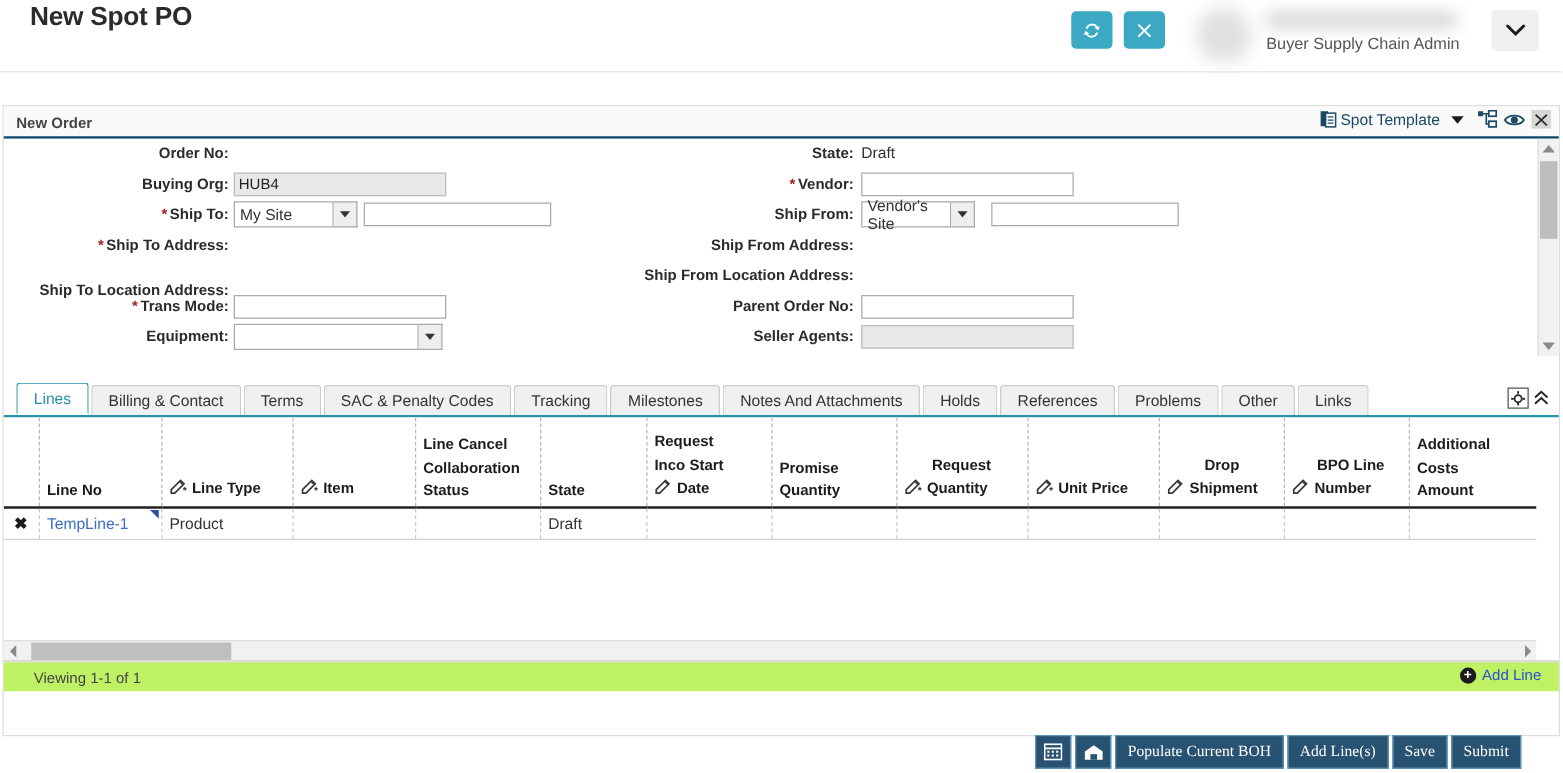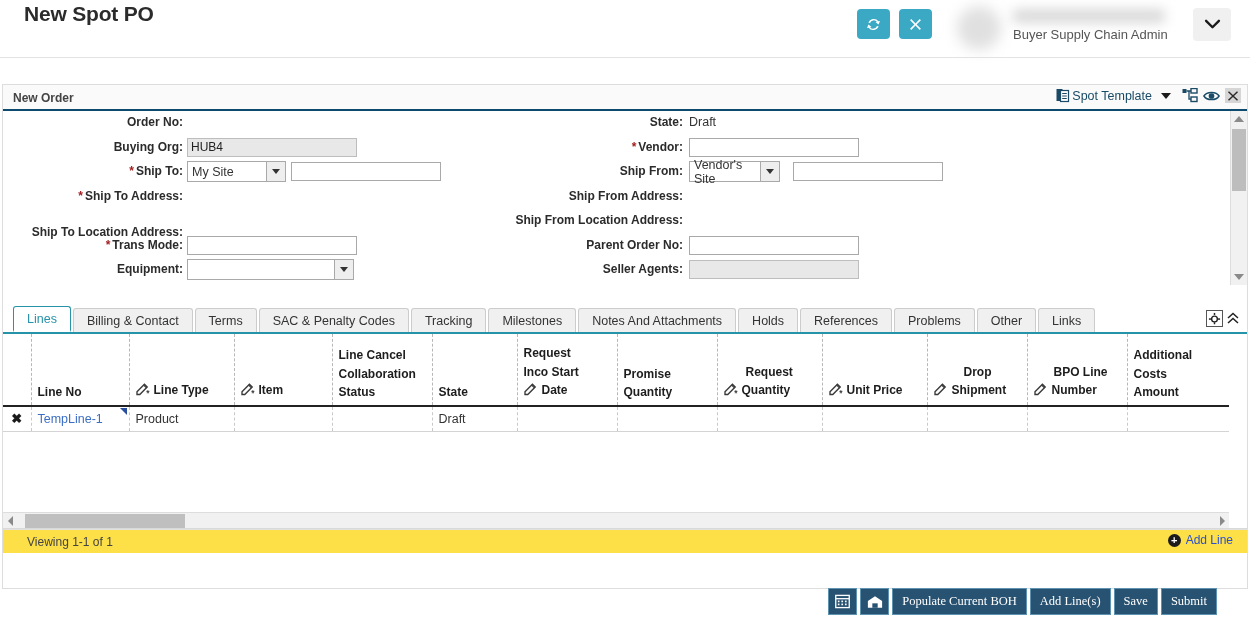--- a/index.html
+++ b/index.html
@@ -207,21 +207,21 @@
   .hs-l, .hs-r { width:14px; height:16px; display:flex;align-items:center;justify-content:center;cursor:pointer; }
   .hs-l::after { content:""; width:0;height:0;
     border-top:5px solid transparent;border-bottom:5px solid transparent;border-right:5px solid #8a8a8a; }
   .hs-r::after { content:""; width:0;height:0;
     border-top:5px solid transparent;border-bottom:5px solid transparent;border-left:5px solid #8a8a8a; }
   .hs-track { position:relative; flex:1; height:14px; }
   .hs-thumb { position:absolute; left:8px; top:0; width:160px; height:14px; background:#bfbfbf; cursor:pointer; }
 
   
   .grid-foot {
-    position:relative; height:24px; background:#fde047;
+    position:relative; height:24px; background:#bef264;
     border-top:1px solid #e0e0e0;
   }
   .viewing { position:absolute; left:24px; top:5px; font-size:12px; color:#444; }
   .addline {
     position:absolute; right:14px; top:3px; display:flex; align-items:center; gap:5px;
     font-size:12px; color:#2a4fd0; cursor:pointer;
   }
   .plus-circle {
     width:13px;height:13px;border-radius:50%;background:#1b1b1b;
     display:flex;align-items:center;justify-content:center;color:#fff;

